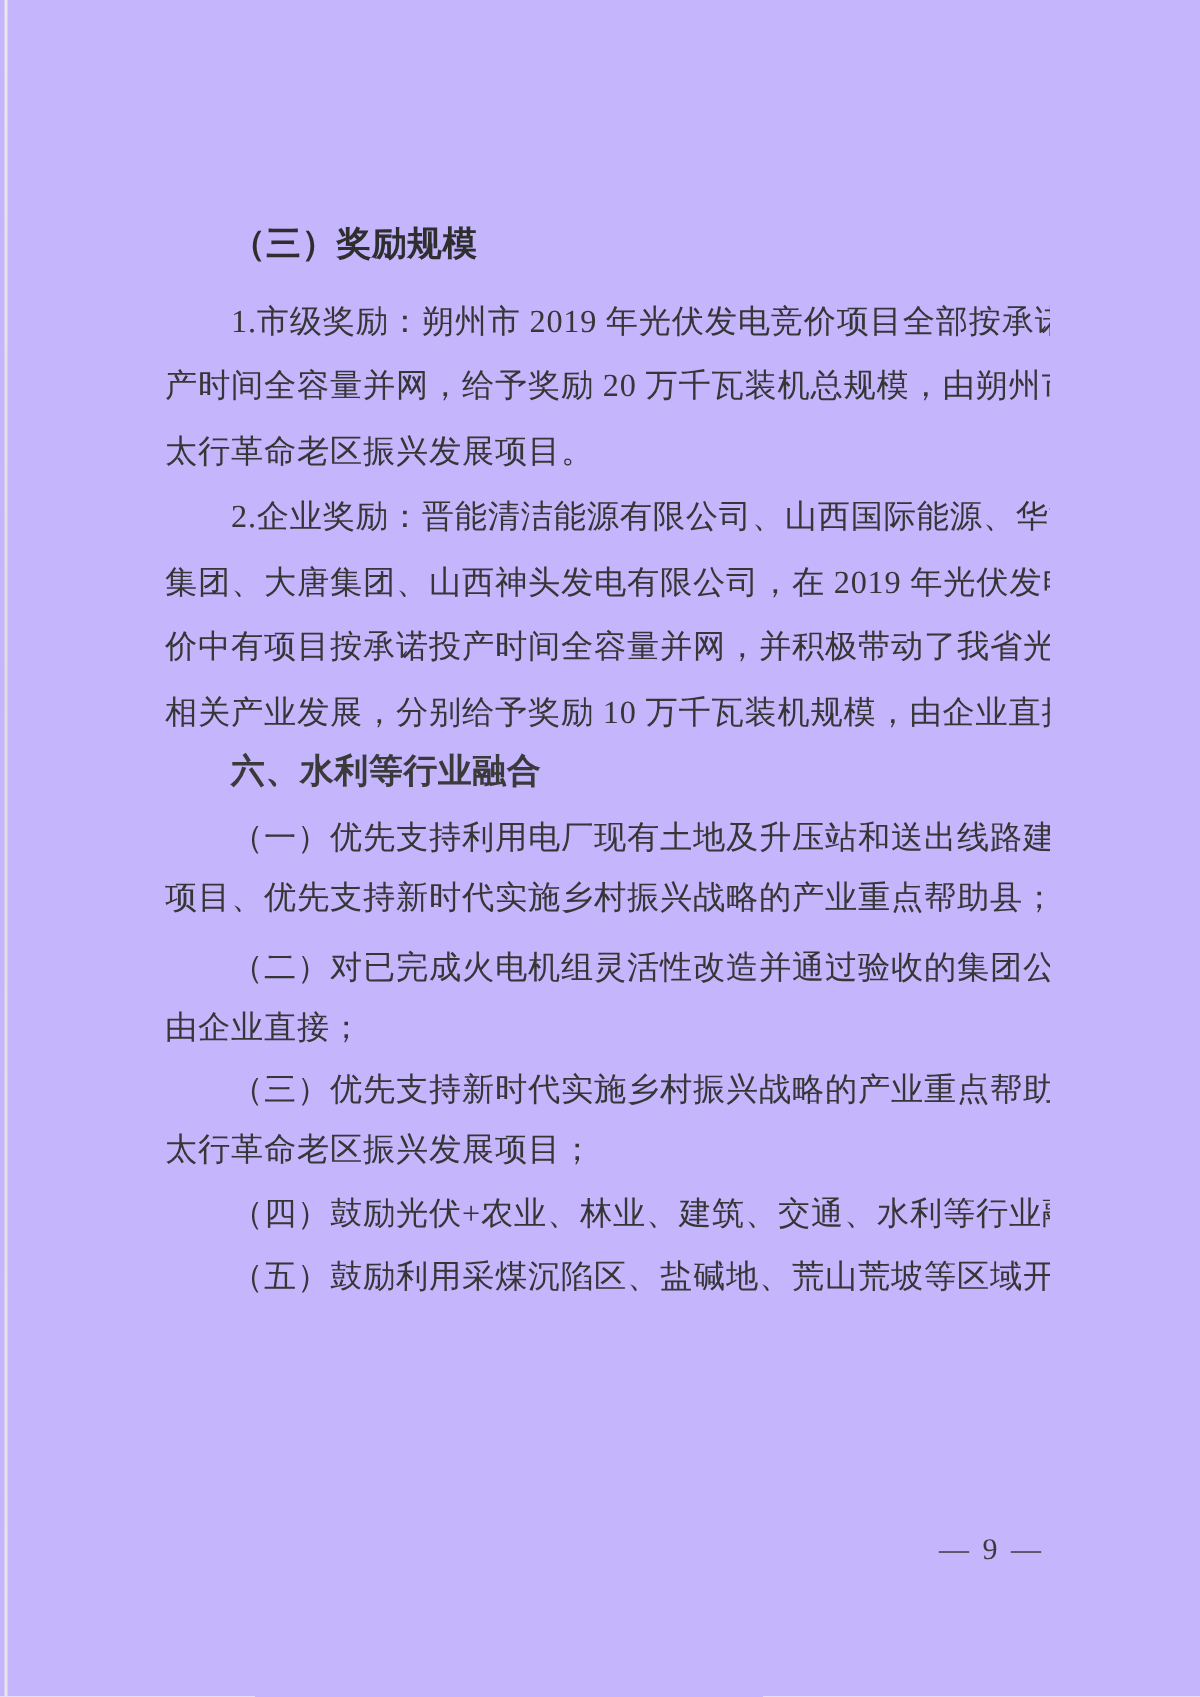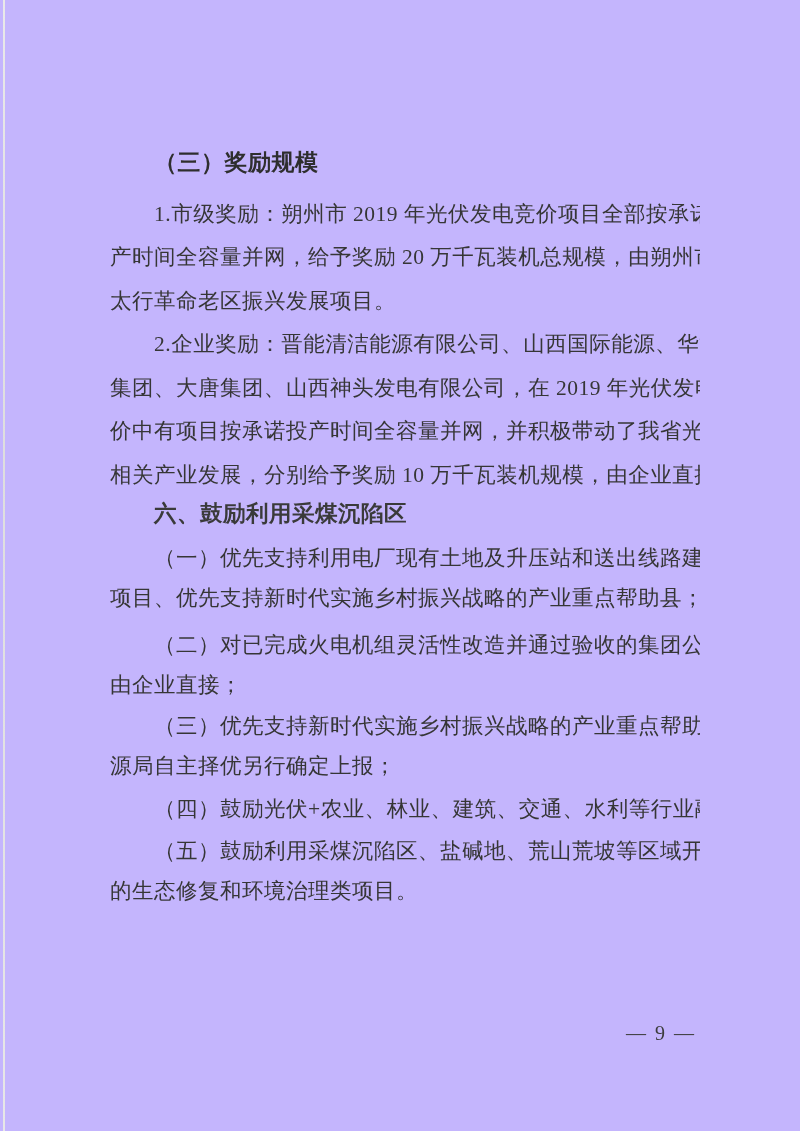--- a/index.html
+++ b/index.html
@@ -101,42 +101,41 @@
       <div class="line last">太行革命老区振兴发展项目。</div>
     </div>
 
     <div class="para para-ent">
       <div class="line indent">2.企业奖励：晋能清洁能源有限公司、山西国际能源、华能</div>
       <div class="line">集团、大唐集团、山西神头发电有限公司，在 2019 年光伏发电竞</div>
       <div class="line">价中有项目按承诺投产时间全容量并网，并积极带动了我省光伏</div>
       <div class="line">相关产业发展，分别给予奖励 10 万千瓦装机规模，由企业直接</div>
     </div>
 
-    <div class="line heading2 indent">六、鼓励利用采煤沉陷区</div>
+    <div class="line heading2 indent">六、水利等行业融合</div>
 
     <div class="para item-1">
       <div class="line l40 indent">（一）优先支持利用电厂现有土地及升压站和送出线路建设</div>
       <div class="line l40 last">项目、优先支持新时代实施乡村振兴战略的产业重点帮助县；</div>
     </div>
 
     <div class="para item-2">
       <div class="line l40 indent">（二）对已完成火电机组灵活性改造并通过验收的集团公司，</div>
       <div class="line l40 last">由企业直接；</div>
     </div>
 
     <div class="para item-3">
       <div class="line l40 indent">（三）优先支持新时代实施乡村振兴战略的产业重点帮助县、</div>
-      <div class="line l40 last">源局自主择优另行确定上报；</div>
+      <div class="line l40 last">太行革命老区振兴发展项目；</div>
     </div>
 
     <div class="para item-4">
       <div class="line l40 indent">（四）鼓励光伏+农业、林业、建筑、交通、水利等行业融合</div>
     </div>
 
     <div class="para item-5">
       <div class="line l40 indent">（五）鼓励利用采煤沉陷区、盐碱地、荒山荒坡等区域开展</div>
-      <div class="line l40 last">的生态修复和环境治理类项目。</div>
     </div>
 
   </div>
 
   <div class="footer-pagenum">— 9 —</div>
 </div>
 
 </body></html>

